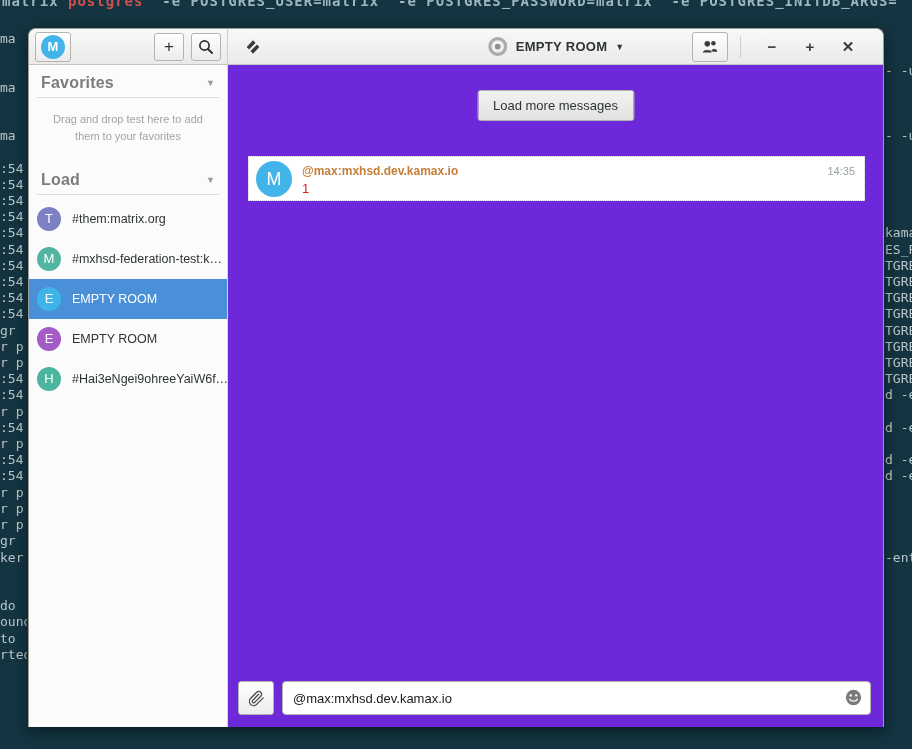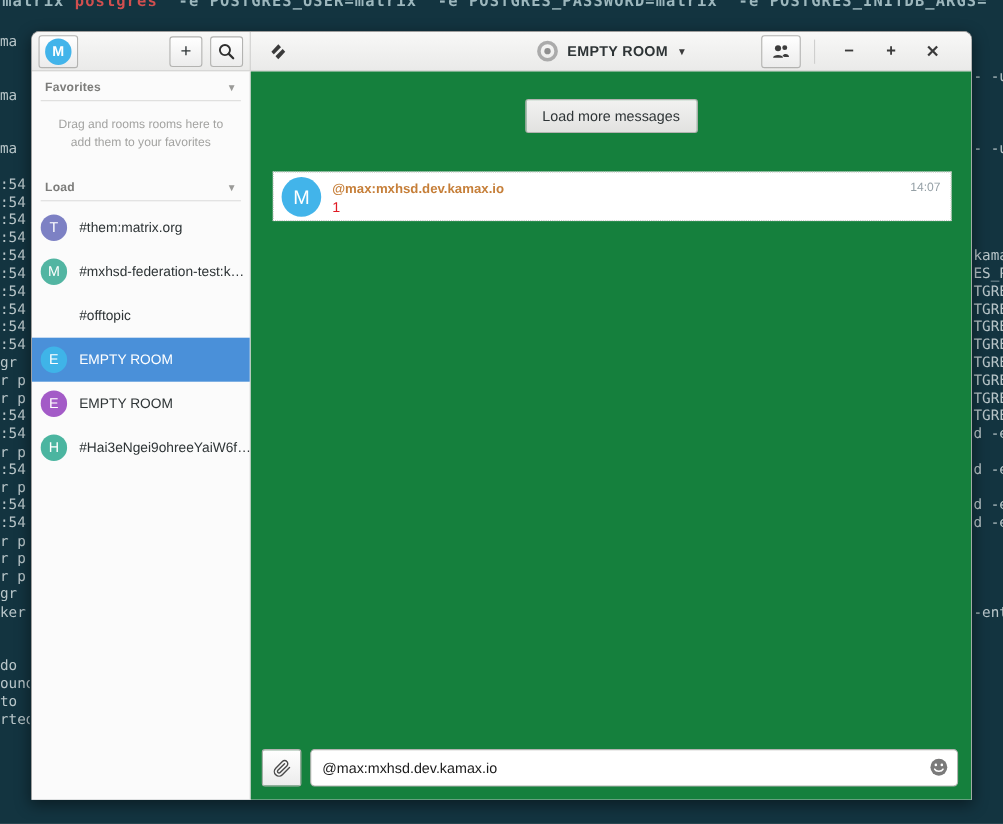--- a/index.html
+++ b/index.html
@@ -68,41 +68,41 @@
   .members-btn { width:36px; height:30px; }
   .hb-sep { width:1px; height:22px; background:#cfcfce; margin:0 12px 0 12px; }
   .win-ctl { width:16px; text-align:center; font-size:15px; font-weight:600; color:#3a3a3a; cursor:pointer; margin:0 11px; }
 
   
   .sidebar {
     position:absolute; top:36px; left:0; width:199px; bottom:0;
     background:#fbfbfb; border-right:1px solid #d4d4d3;
   }
   .section-head { display:flex; align-items:center; padding:9px 12px 3px 12px; cursor:pointer; }
-  .section-label { font-size:11px; font-weight:bold; color:#7c7c7a; letter-spacing:.2px; }
+  .section-label { font-size:16px; font-weight:bold; color:#7c7c7a; letter-spacing:.2px; }
   .expander-caret { margin-left:auto; font-size:9px; color:#9a9a98; }
   .rule { border-top:1px solid #dddddc; margin:2px 8px 0 8px; }
   .fav-placeholder {
     margin:13px 16px 0 16px; font-size:11px; color:#a3a3a1;
     text-align:center; line-height:1.55;
   }
   .rooms-head { margin-top:17px; }
   .room-list { margin-top:4px; }
   .room-row { height:40px; display:flex; align-items:center; padding-left:8px; cursor:pointer; }
   .room-row.selected { background:var(--selection,#4a90d9); }
   .room-avatar {
     width:24px; height:24px; flex:none; border-radius:50%; margin-right:11px;
     color:#fff; font:13px/24px "Liberation Sans", sans-serif; text-align:center;
   }
   .room-avatar.empty { background:transparent; }
   .room-name { font-size:12.5px; color:#2e3436; white-space:nowrap; overflow:hidden; }
   .room-row.selected .room-name { color:#ffffff; }
 
   
-  .main { position:absolute; top:36px; left:199px; right:0; bottom:0; background:#15803d; }
+  .main { position:absolute; top:36px; left:199px; right:0; bottom:0; background:#6d28d9; }
   .load-more {
     position:absolute; top:25px; left:50%; transform:translateX(-50%);
     padding:7px 15px; font-size:13px; color:#2e3436;
     background:linear-gradient(#f2f2f1,#e2e2e0);
     border:1px solid #b3b3b1; border-radius:3px; cursor:pointer;
   }
   .msg-card {
     position:absolute; left:20px; right:18px; top:91px; height:45px;
     border:1px dotted #c9c9c7; background:#fff;
   }
@@ -271,41 +271,37 @@
         </span>
       </div>
     </div>
 
     <div class="sidebar">
       <div class="section-head">
         <span class="section-label">Favorites</span>
         <span class="expander-caret">▼</span>
       </div>
       <div class="rule"></div>
-      <div class="fav-placeholder">Drag and rooms rooms here to add them to your favorites</div>
+      <div class="fav-placeholder">Drag and drop test here to add them to your favorites</div>
 
       <div class="section-head rooms-head">
         <span class="section-label">Load</span>
         <span class="expander-caret">▼</span>
       </div>
       <div class="rule"></div>
 
       <div class="room-list">
           <div class="room-row">
             <span class="room-avatar" style="background: rgb(125, 129, 196);">T</span>
             <span class="room-name">#them:matrix.org</span>
           </div>
           <div class="room-row">
             <span class="room-avatar" style="background: rgb(82, 181, 162);">M</span>
             <span class="room-name">#mxhsd-federation-test:k…</span>
           </div>
-          <div class="room-row">
-            <span class="room-avatar empty"></span>
-            <span class="room-name">#offtopic</span>
-          </div>
           <div class="room-row selected">
             <span class="room-avatar" style="background: rgb(63, 180, 232);">E</span>
             <span class="room-name">EMPTY ROOM</span>
           </div>
           <div class="room-row">
             <span class="room-avatar" style="background: rgb(163, 91, 199);">E</span>
             <span class="room-name">EMPTY ROOM</span>
           </div>
           <div class="room-row">
             <span class="room-avatar" style="background: rgb(75, 181, 160);">H</span>
@@ -314,21 +310,21 @@
         </div>
     </div>
 
     <div class="main">
       <span class="load-more btn">Load more messages</span>
 
       <div class="msg-card">
         <span class="msg-avatar" style="background: rgb(66, 180, 234);">M</span>
         <span class="msg-sender" style="color: rgb(198, 127, 57);">@max:mxhsd.dev.kamax.io</span>
         <span class="msg-body" style="color: rgb(224, 27, 36);">1</span>
-        <span class="msg-time">14:07</span>
+        <span class="msg-time">14:35</span>
       </div>
 
       <div class="composer">
         <span class="btn attach-btn">
           <span style="display:inline-flex">
             <svg width="17" height="17" viewBox="0 0 24 24">
                 <path d="M21.44 11.05l-9.19 9.19a6 6 0 0 1-8.49-8.49l8.57-8.57A4 4 0 1 1 18 8.84l-8.59 8.57a2 2 0 0 1-2.83-2.83l8.49-8.48" fill="none" stroke="#4a4a4a" stroke-width="1.8" stroke-linecap="round"></path>
               </svg>
           </span>
         </span>

